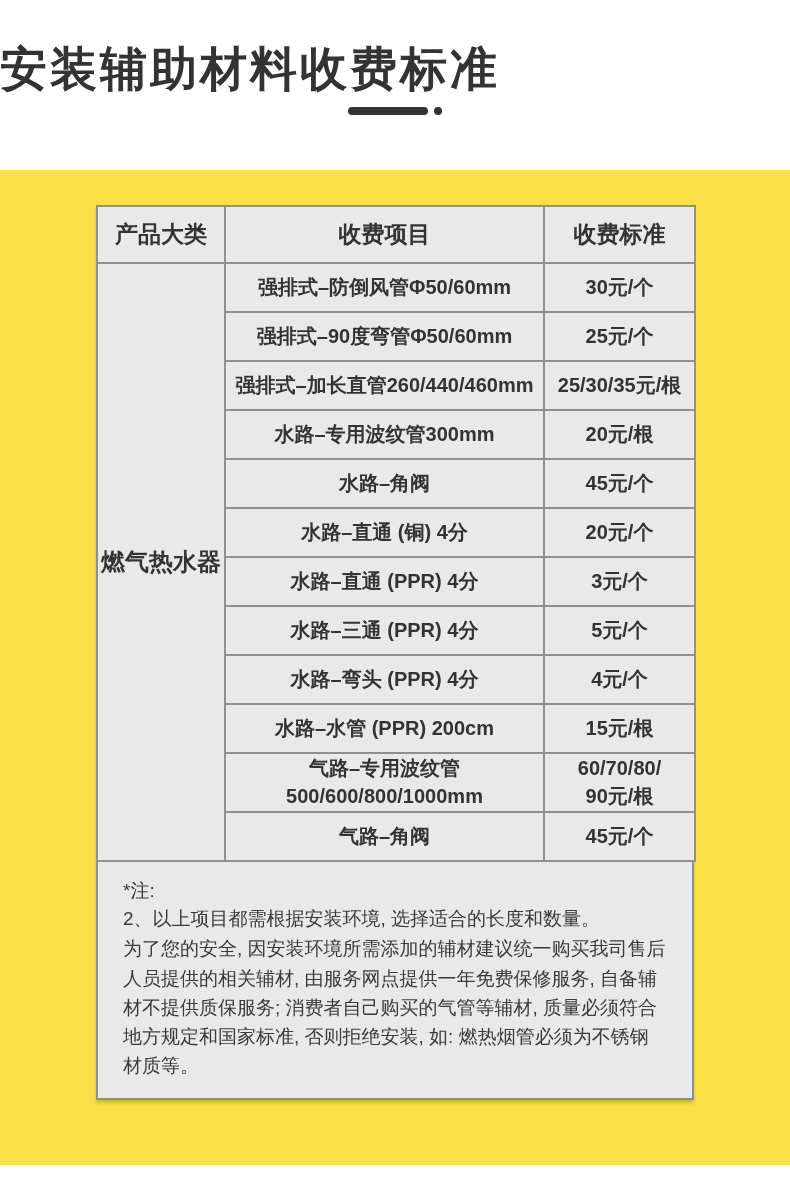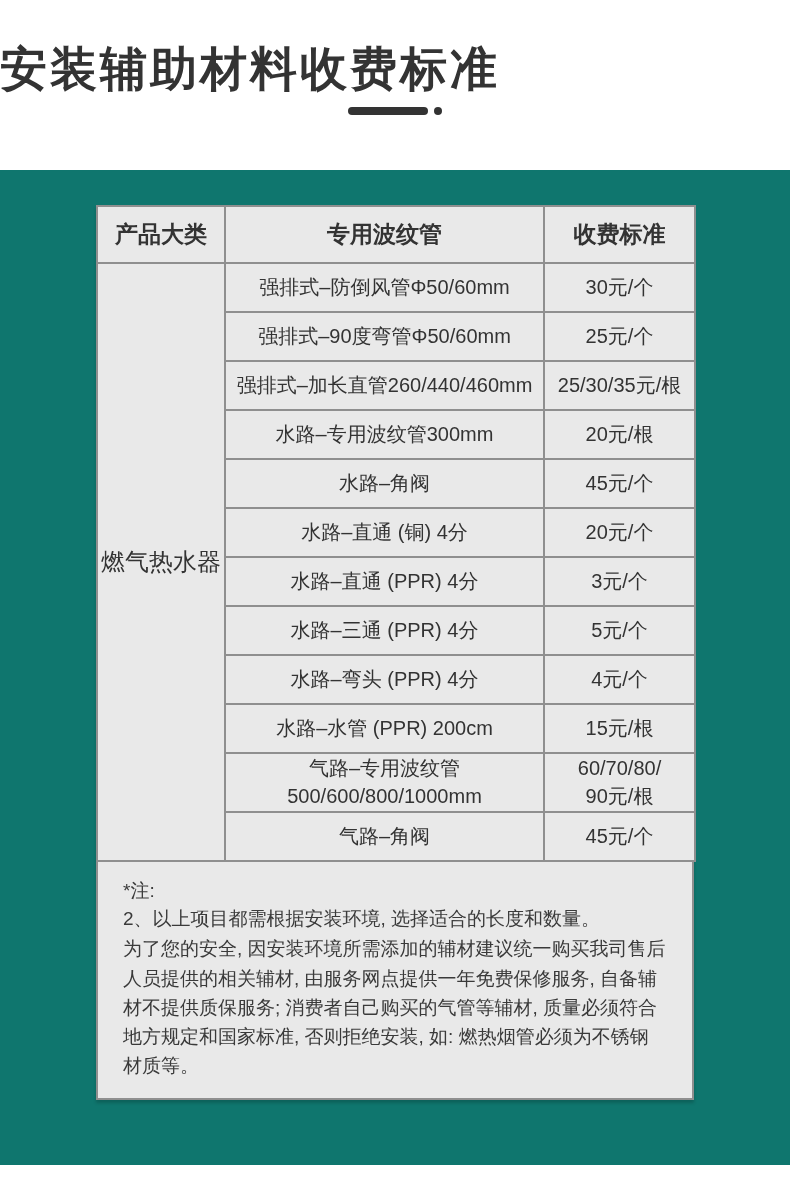--- a/index.html
+++ b/index.html
@@ -41,21 +41,21 @@
   }
   .title-underline .dot {
     width: 8px;
     height: 8px;
     background: #333333;
     border-radius: 50%;
   }
 
   
   .content-band {
-    background: #0f766e;
+    background: #fde047;
     height: 995px;
     padding-top: 35px;
   }
   .sheet {
     width: 598px;
     margin: 0 auto;
     box-shadow: 0 3px 3px rgba(0,0,0,0.18);
   }
 
   
@@ -78,21 +78,21 @@
     color: #333333;
   }
   .fee-table th {
     height: 57px;
     font-size: 23px;
     font-weight: 700;
   }
   .fee-table td {
     height: 49px;
     font-size: 20px;
-    font-weight: 400;
+    font-weight: 700;
   }
   tr.tall td { height: 59px; line-height: 1.38; }
   td.category-cell { font-size: 24px; }
 
   
   .notes {
     background: #e9e9e9;
     border: 2px solid #8f8f8f;
     border-top: none;
     padding: 15px 25px 18px 25px;
@@ -126,21 +126,21 @@
 
       <table class="fee-table">
         <colgroup>
           <col class="col-category">
           <col class="col-item">
           <col class="col-price">
         </colgroup>
         <thead>
           <tr>
             <th>产品大类</th>
-            <th>专用波纹管</th>
+            <th>收费项目</th>
             <th>收费标准</th>
           </tr>
         </thead>
         <tbody>
           <tr>
             <td class="category-cell" rowspan="12">燃气热水器</td>
             <td>强排式–防倒风管Φ50/60mm</td>
             <td>30元/个</td>
           </tr>
           <tr>

